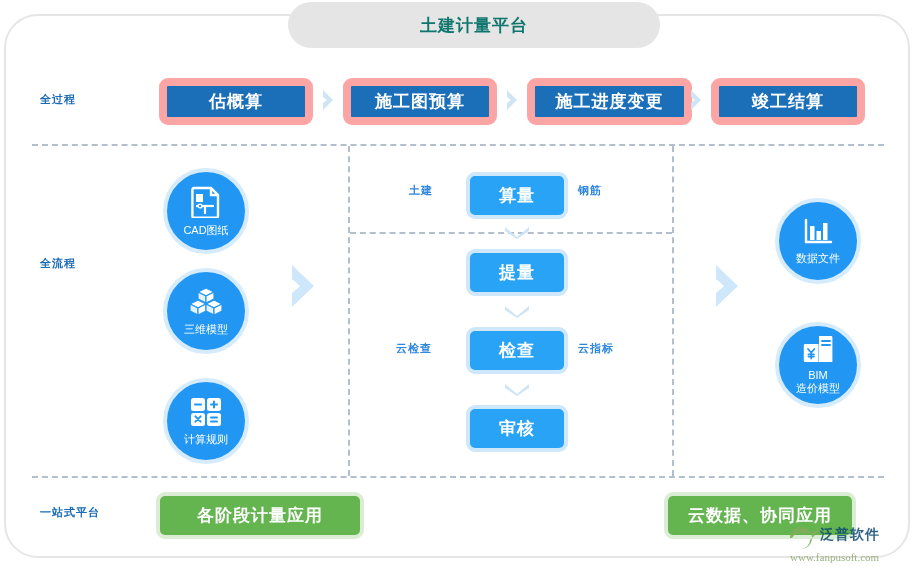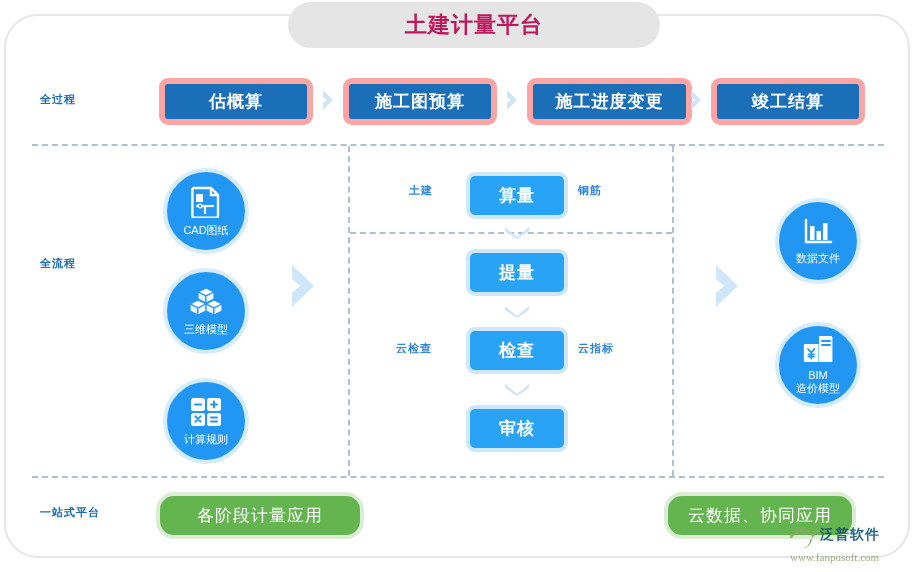--- a/index.html
+++ b/index.html
@@ -36,22 +36,22 @@
     position: absolute;
     left: 288px;
     top: 2px;
     width: 372px;
     height: 46px;
     background: #e5e5e5;
     border-radius: 23px;
     display: flex;
     align-items: center;
     justify-content: center;
-    color: #be185d;
-    font-size: 22px;
+    color: #0f766e;
+    font-size: 17px;
     font-weight: bold;
     letter-spacing: 1px;
   }
 
   
   .hdash {
     position: absolute;
     border-top: 2px dashed #b3bfcc;
     height: 0;
   }
@@ -69,21 +69,21 @@
     font-weight: bold;
     letter-spacing: 1px;
     white-space: nowrap;
   }
 
   
   .stage-btn {
     position: absolute;
     box-sizing: border-box;
     background: #1b6fb8;
-    border: 6px solid #fca5a5;
+    border: 8px solid #fca5a5;
     border-radius: 9px;
     color: #ffffff;
     font-size: 17px;
     font-weight: bold;
     letter-spacing: 1px;
     display: flex;
     align-items: center;
     justify-content: center;
     height: 47px;
     white-space: nowrap;
@@ -168,27 +168,27 @@
     color: #cfe4f5;
   }
   .chev-down svg { display: block; }
 
   
   .green-btn {
     position: absolute;
     box-sizing: border-box;
     height: 47px;
     background: #63b councillor;
-    border-radius: 18px;
+    border-radius: 9px;
     display: flex;
     align-items: center;
     justify-content: center;
     color: #ffffff;
     font-size: 17px;
-    font-weight: normal;
+    font-weight: bold;
     letter-spacing: 1px;
     white-space: nowrap;
   }
   .green-btn {
     background: #64b450;
     border: 4px solid #dcedd5;
   }
 
   
   .watermark {

